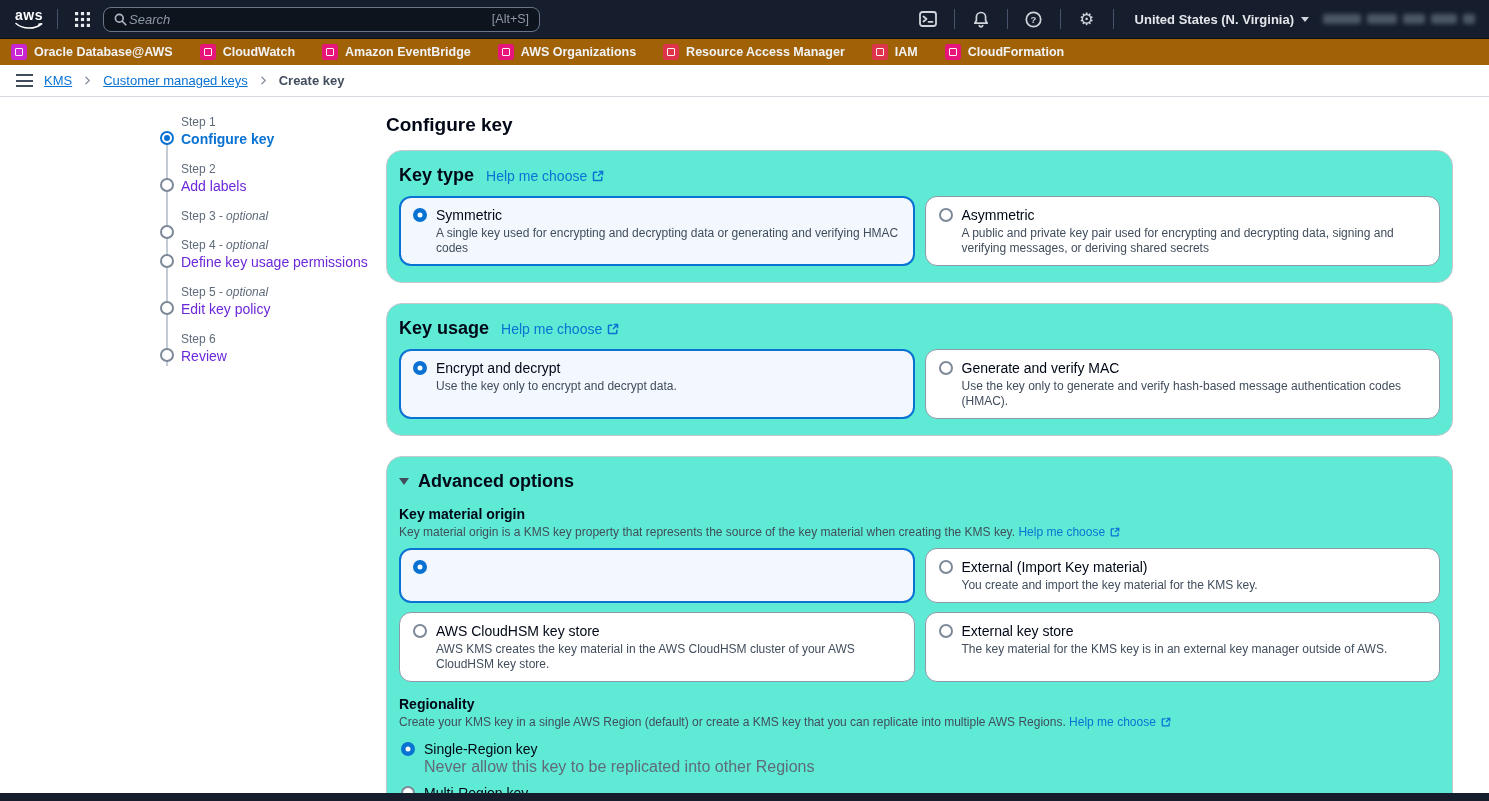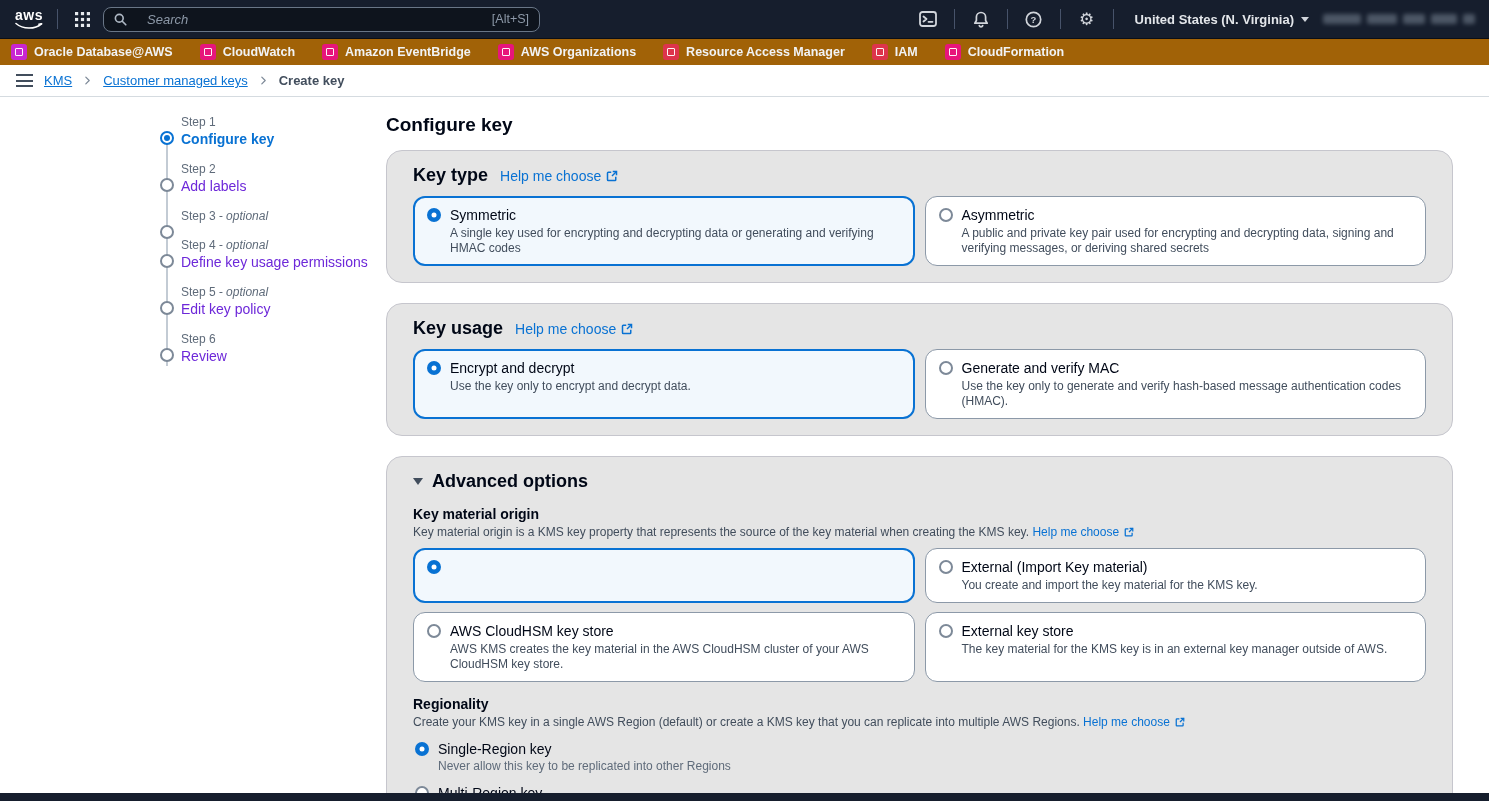--- a/index.html
+++ b/index.html
@@ -8,21 +8,21 @@
     width:1489px; height:801px; position:relative; overflow:hidden;
     background:#fff; font-family:"Liberation Sans", sans-serif; color:#000716;
   }
   
   .topnav { height:38px; background:#161e2d; display:flex; align-items:center; padding:0 14px 0 12px; }
   .aws-logo { display:flex; flex-direction:column; align-items:center; width:34px; cursor:pointer; }
   .aws-logo .aws-txt { color:#fff; font-weight:700; font-size:14px; letter-spacing:.5px; line-height:13px; }
   .nav-sep { width:1px; height:20px; background:#47536a; margin:0 11px; }
   .grid-btn { width:26px; height:26px; display:flex; align-items:center; justify-content:center; cursor:pointer; }
   .searchbox { width:437px; height:25px; margin-left:8px; background:#0e141d; border:1px solid #697687;
-    border-radius:8px; display:flex; align-items:center; padding:0 10px; gap:20px; cursor:text; }
+    border-radius:8px; display:flex; align-items:center; padding:0 10px; gap:2px; cursor:text; }
   .search-ph { flex:1; color:#8d99a8; font-size:13px; font-style:italic; }
   .search-kbd { color:#8d99a8; font-size:12.5px; }
   .nav-right { margin-left:auto; display:flex; align-items:center; }
   .icon-btn { width:30px; height:26px; display:flex; align-items:center; justify-content:center; cursor:pointer; color:#d1d5db; }
   .gear-glyph { font-size:17px; line-height:1; color:#d1d5db; font-family:"DejaVu Sans", sans-serif; }
   .region-btn { display:flex; align-items:center; gap:7px; color:#e3e6ea; font-size:13px; font-weight:600;
     margin:0 14px 0 10px; cursor:pointer; white-space:nowrap; }
   .caret-down { width:0; height:0; border-left:4px solid transparent; border-right:4px solid transparent; border-top:5px solid #d1d5db; }
   .account-redacted { display:flex; align-items:center; gap:6px; filter:blur(2px); opacity:.85; }
   .account-redacted i { display:block; height:10px; background:#55606f; border-radius:2px; }
@@ -49,21 +49,21 @@
   .step.active .dot { border-color:#0972d3; }
   .step.active .dot::after { content:""; position:absolute; left:50%; top:50%; transform:translate(-50%,-50%);
     width:6px; height:6px; background:#0972d3; border-radius:50%; }
   .step-sub { font-size:12px; color:#5f6b7a; line-height:16px; }
   .step-sub em { font-style:italic; margin-left:3px; }
   .step-label { font-size:14px; color:#6d28d9; line-height:17px; margin-top:1px; }
   .step.active .step-label { color:#0972d3; font-weight:700; }
   
   .main { margin-left:386px; width:1067px; padding-top:17px; }
   h1.page-title { font-size:19px; font-weight:700; margin:0 0 14px; color:#000716; }
-  .panel { border:1px solid #c6c6cd; border-radius:16px; padding:14px 26px 16px; margin-bottom:20px; background:#e5e5e5; }
+  .panel { border:1px solid #c6c6cd; border-radius:16px; padding:14px 12px 16px; margin-bottom:20px; background:#5eead4; }
   .panel-head { display:flex; align-items:baseline; gap:12px; }
   .panel-title { font-size:18px; font-weight:700; color:#000716; }
   .help-link { color:#0972d3; font-size:14px; font-weight:500; text-decoration:none; display:inline-flex; align-items:center; gap:5px; cursor:pointer; }
   .help-link.sm { font-size:12px; }
   .tiles { display:grid; grid-template-columns:1fr 1fr; gap:9px 10px; margin-top:10px; }
   .tile { border:1px solid #8c99a8; border-radius:12px; padding:9px 13px; display:flex; gap:9px; background:#fff; cursor:pointer; align-items:flex-start; }
   .tile.sel { border:2px solid #0972d3; padding:8px 12px; background:#f2f8fd; }
   .radio { flex:none; width:14px; height:14px; border:2px solid #7d8998; border-radius:50%; background:#fff; position:relative; display:inline-block; }
   .radio.checked { border-color:#0972d3; background:#0972d3; }
   .radio.checked::after { content:""; position:absolute; left:50%; top:50%; transform:translate(-50%,-50%);
@@ -72,21 +72,21 @@
   .tile-label { font-size:14px; color:#000716; line-height:19px; }
   .tile-label em { font-style:italic; margin-left:4px; }
   .tile-desc { font-size:12px; color:#414d5c; line-height:15px; margin-top:1px; }
   .adv-head { display:flex; align-items:center; gap:9px; cursor:pointer; }
   .adv-caret { width:0; height:0; border-left:5px solid transparent; border-right:5px solid transparent; border-top:7px solid #414d5c; }
   .field-label { font-size:14px; font-weight:700; color:#000716; margin-top:14px; }
   .field-desc { font-size:12px; color:#414d5c; line-height:16px; margin-top:2px; }
   .radio-row { display:flex; gap:9px; margin-top:10px; padding-left:2px; }
   .radio-row .radio { margin-top:2px; }
   .r-label { font-size:14px; color:#000716; line-height:18px; }
-  .r-desc { font-size:12px; color:#5f6b7a; line-height:15px; margin-top:1px; }
+  .r-desc { font-size:16px; color:#5f6b7a; line-height:15px; margin-top:1px; }
   .bottom-strip { position:absolute; left:0; right:0; bottom:0; height:8px; background:#161e2d; }
 </style>
 </head>
 <body>
 
 <header class="topnav">
   <div class="aws-logo">
     <span class="aws-txt">aws</span>
     <svg width="30" height="8" viewBox="0 0 30 8">
       <path d="M2 1.5 C 9 7.5, 21 7.5, 27.5 1.8" stroke="#fff" stroke-width="1.6" fill="none" stroke-linecap="round"></path>

